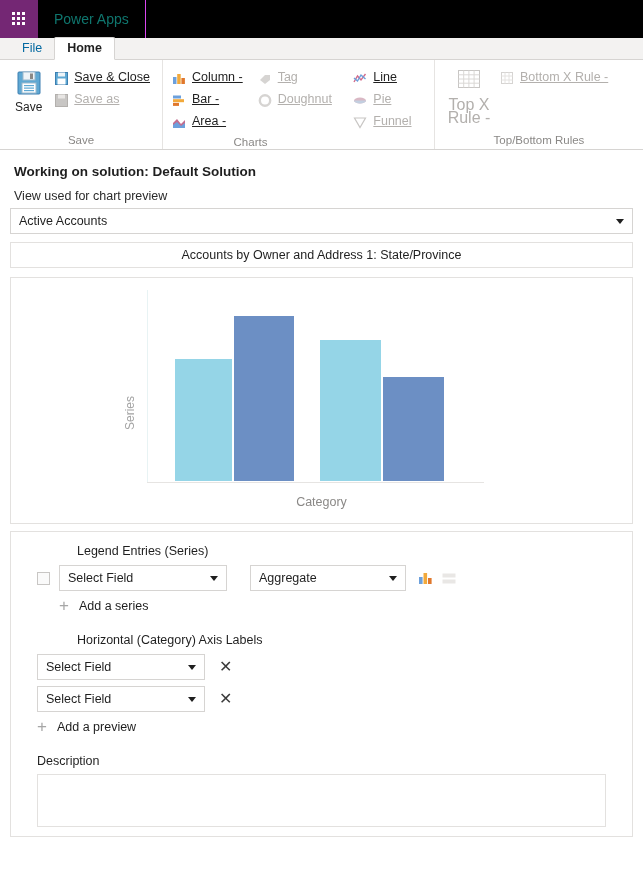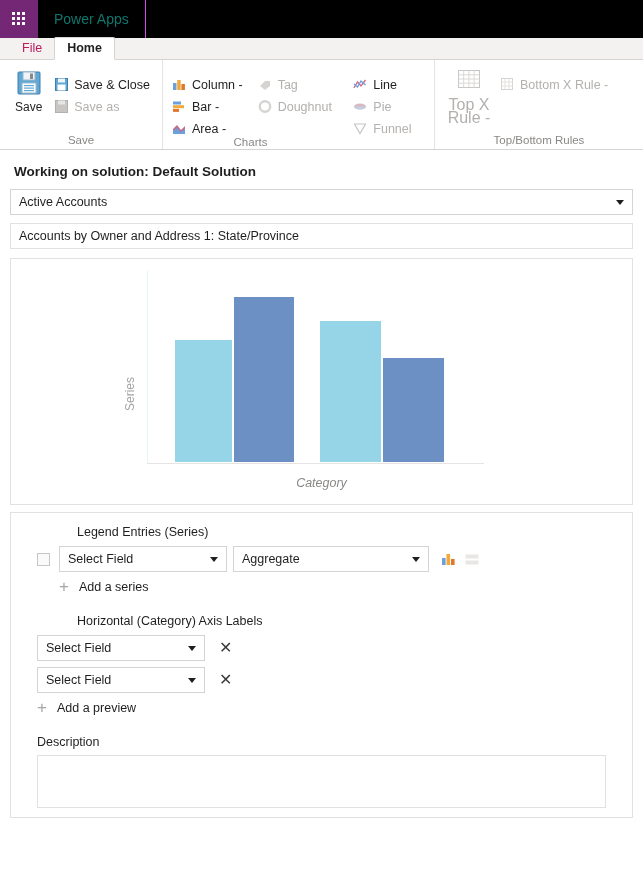--- a/index.html
+++ b/index.html
@@ -15,90 +15,90 @@
   
   .appbar { height: 38px; background:#000000; display:flex; align-items:stretch; }
   .waffle { width:38px; background:#742774; display:flex; align-items:center; justify-content:center; }
   .waffle svg { display:block; }
   .app-title { display:flex; align-items:center; padding:16px 16px; color:#0f766e;
                font-size:14px; border-right:1px solid #d946ef; }
 
   
   .tabstrip { height:22px; background:#f3f2f1; border-bottom:1px solid #d6d4d2;
               display:flex; align-items:flex-end; padding-left:10px; position:relative; }
-  .tab { font-size:12.5px; padding:2px 12px 3px 12px; line-height:16px; color:#be185d; cursor:default; }
+  .tab { font-size:12.5px; padding:2px 12px 3px 12px; line-height:16px; color:#0369a1; cursor:default; }
   .tab.active { background:#ffffff; color:#1f1f1f; font-weight:bold;
                 border:1px solid #d6d4d2; border-bottom:1px solid #ffffff;
                 margin-bottom:-1px; border-radius:2px 2px 0 0; }
 
   
   .ribbon { height:90px; background:#ffffff; border-bottom:1px solid #d6d4d2;
             display:flex; align-items:stretch; position:relative; }
   .rgroup { display:flex; flex-direction:column; position:relative; padding:5px 6px 0 6px; }
   .rgroup + .rgroup { border-left:1px solid #e6e4e2; }
   .rgroup-label { text-align:center; font-size:11.5px; color:#8a8886; margin-top:auto; padding-bottom:3px; }
   .rgroup-body { display:flex; align-items:flex-start; }
 
   .bigbtn { width:48px; display:flex; flex-direction:column; align-items:center;
             padding-top:4px; cursor:default; }
   .bigbtn .lbl { font-size:12px; margin-top:3px; color:#1f1f1f; }
   .bigbtn.wide { width:56px; }
   .bigbtn.wide .lbl { font-size:16px; color:#b3b0ad; line-height:13px; text-align:center; }
 
   .smallcol { display:flex; flex-direction:column; padding-top:5px; }
-  .smallbtn { display:flex; align-items:flex-end; height:22px; font-size:12.5px;
-              padding:0 6px 0 2px; cursor:default; white-space:nowrap; }
+  .smallbtn { display:flex; align-items:flex-start; height:22px; font-size:12.5px;
+              padding:0 6px 0 2px; cursor:default; white-space:nowrap;text-decoration:underline; }
   .smallbtn .ic { width:16px; height:16px; margin-right:5px; flex:0 0 16px;
                   display:flex; align-items:center; justify-content:center; }
   .smallbtn.disabled { color:#b3b0ad; }
 
   
   .work { padding:12px 10px 0 10px; }
   .solution-title { font-size:13.5px; font-weight:bold; color:#1f1f1f; padding:2px 4px 10px 4px; }
   .field-label { font-size:12.5px; color:#2b2b2b; padding:0 4px 5px 4px; }
 
   .sel {
     height:26px; border:1px solid #d6d4d2; background:#ffffff;
     display:flex; align-items:center; padding:0 8px;
     font-size:12.5px; color:#1f1f1f; position:relative;
   }
   .sel .val { flex:1; overflow:hidden; white-space:nowrap; }
   .caret { width:0;height:0;border-left:4px solid transparent;border-right:4px solid transparent;
            border-top:5px solid #1f1f1f; margin-left:6px; }
 
   .namebox { height:26px; border:1px solid #e3e1df; background:#ffffff;
              display:flex; align-items:center; padding:0 8px; font-size:12.5px;
-             color:#1f1f1f; margin-top:8px; }
+             color:#1f1f1f; margin-top:8px;justify-content:center; }
 
   
   .chartcard { margin-top:9px; height:247px; border:1px solid #e3e1df;
                background:#ffffff; position:relative; }
   .chartwrap { position:absolute; inset:0; }
 
   .axis-y-title { position:absolute; left:112px; top:152px;
                   font-size:12px; color:#a3a3a3; transform:rotate(-90deg);
                   transform-origin:left top; white-space:nowrap; }
   .axis-x-title { position:absolute; left:0; right:0; bottom:14px; text-align:center;
-                  font-size:12.5px; color:#8a8886;font-style:italic; }
+                  font-size:12.5px; color:#8a8886; }
   .axis-line { position:absolute; left:136px; top:12px; width:1px; height:193px; background:#e8f3f4; }
   .axis-base { position:absolute; left:136px; top:204px; width:337px; height:1px; background:#e6e4e2; }
 
   .bar { position:absolute; bottom:42px; }
   .bar.light { background:#95d5e7; }
   .bar.dark  { background:#6c8fc4; }
 
   
   .propcard { margin-top:7px; border:1px solid #e3e1df; background:#ffffff;
               padding:12px 26px 14px 26px; height:306px; }
   .section-title { font-size:12.5px; color:#1f1f1f; padding-bottom:7px;margin-left:40px; }
   .row { display:flex; align-items:center; margin-bottom:0; }
   .chk { width:13px; height:13px; border:1px solid #c8c6c4; background:#fafafa;
          margin-right:9px; flex:0 0 13px; }
   .sel.field { width:168px; }
-  .sel.agg   { width:196px; margin-left:6px; }
+  .sel.agg   { width:156px; margin-left:23px; }
   .icon-btn { width:18px; height:18px; margin-left:10px; display:flex;
               align-items:center; justify-content:center; }
   .addrow { display:flex; align-items:center; font-size:12.5px; color:#1f1f1f;
             padding:8px 0 0 22px; }
   .plus { color:#a6a6a6; font-size:17px; line-height:14px; margin-right:10px; }
   .xbtn { font-size:16px; color:#3b3b3b; margin-left:14px; line-height:14px; }
   .spacer-lg { height:20px; }
   .desc-label { font-size:12.5px; color:#1f1f1f; padding:0 0 6px 0; }
   .desc-box { height:53px; border:1px solid #e3e1df; background:#ffffff; }
 </style>
@@ -287,20 +287,21 @@
       </div>
     </div>
     <div class="rgroup-label">Top/Bottom Rules</div>
   </div>
 </div>
 
 <div class="work">
 
   <div class="solution-title">Working on solution: Default Solution</div>
 
+  <div class="field-label">View used for chart preview</div>
 
   <div class="sel">
     <span class="val">Active Accounts</span>
     <span class="caret"></span>
   </div>
 
   <div class="namebox">
     <span>Accounts by Owner and Address 1: State/Province</span>
   </div>
 

